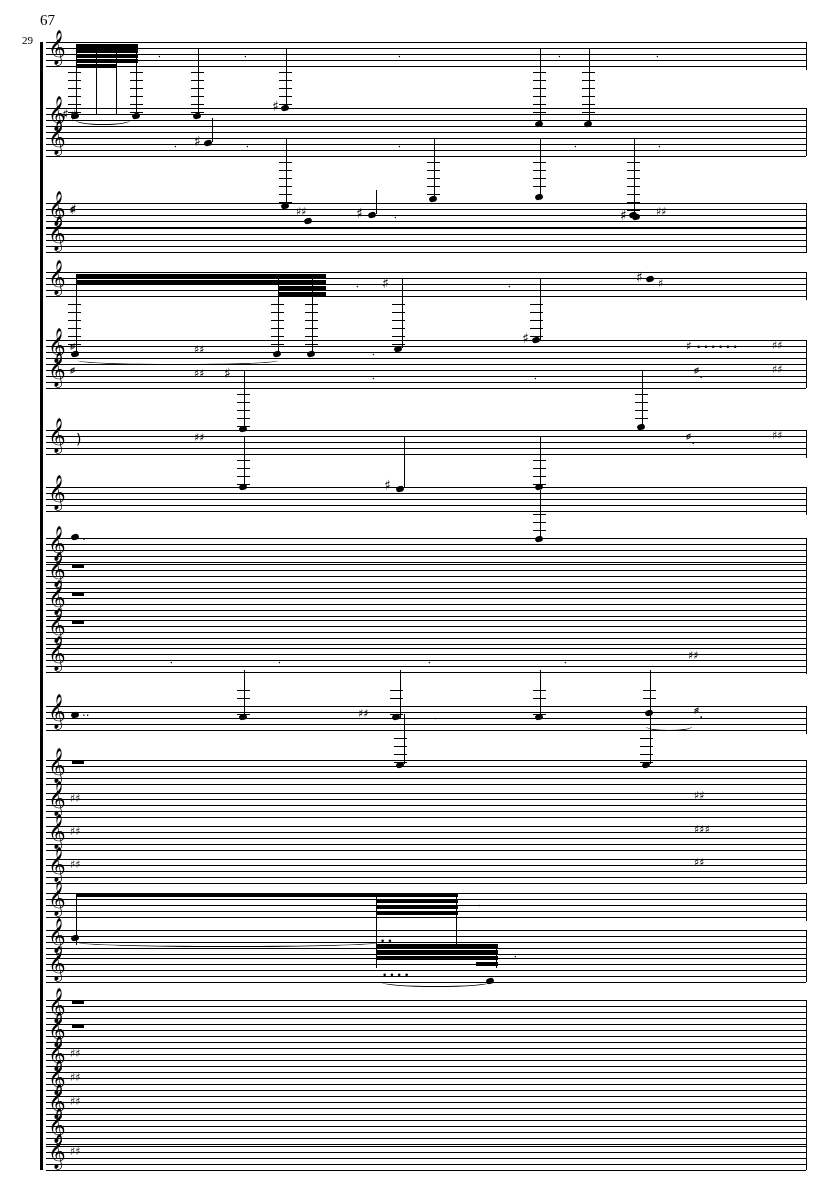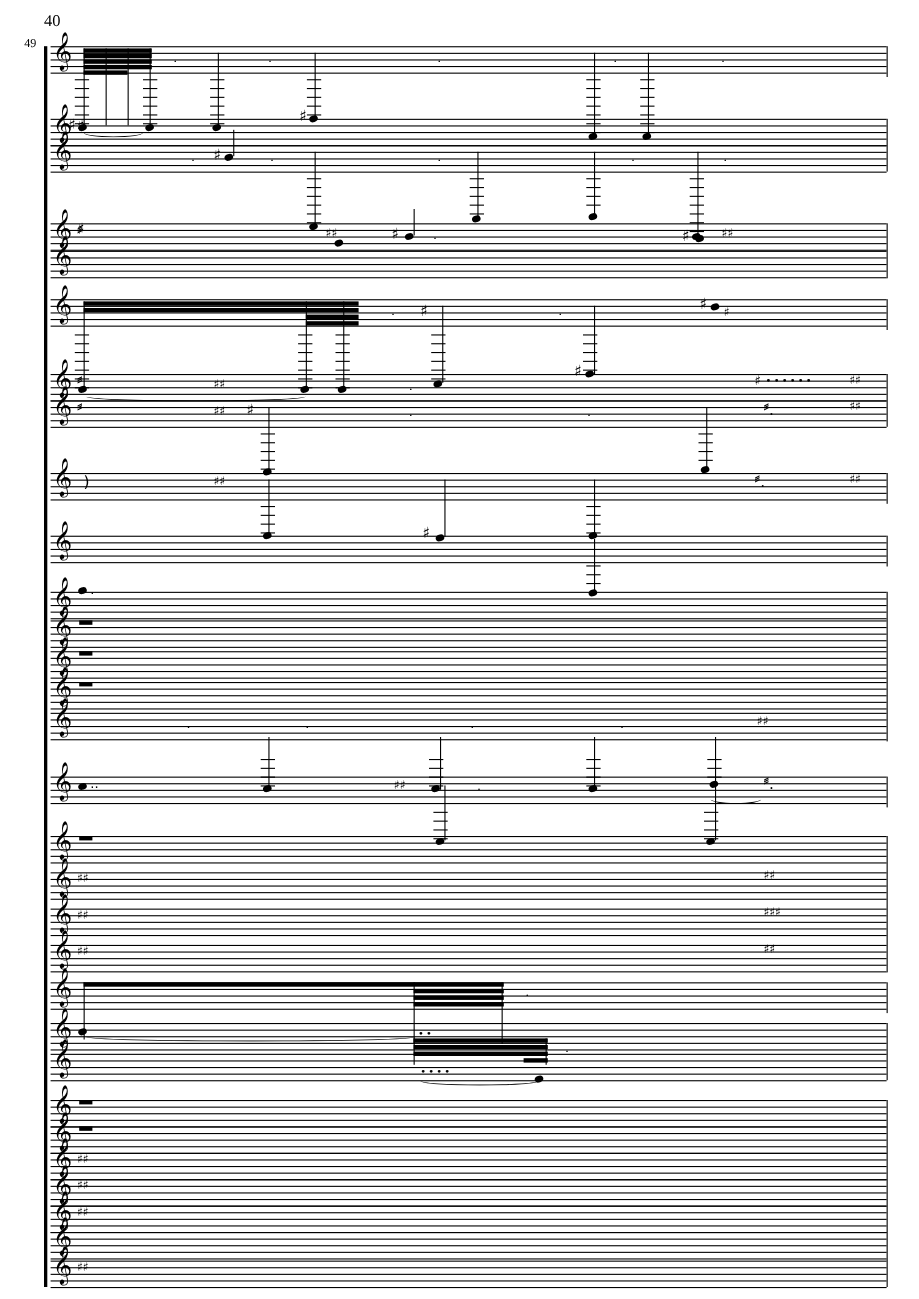--- a/index.html
+++ b/index.html
@@ -133,22 +133,22 @@
     font-family: "DejaVu Sans", sans-serif;
     font-size: 9px;
     letter-spacing: 2px;
   }
 </style>
 </head>
 <body>
 
 <div id="sheet">
 
-  <div class="page-number" style="left:40px; top:12px;">40</div>
-  <div class="measure-number" style="left:22px; top:34px;">49</div>
+  <div class="page-number" style="left:40px; top:12px;">67</div>
+  <div class="measure-number" style="left:22px; top:34px;">29</div>
 
   <div class="system">
 
     <div class="staff" style="top:42px;">
       <div class="line l0"></div>
       <div class="line l1"></div>
       <div class="line l2"></div>
       <div class="line l3"></div>
       <div class="line l4"></div>
     </div>

